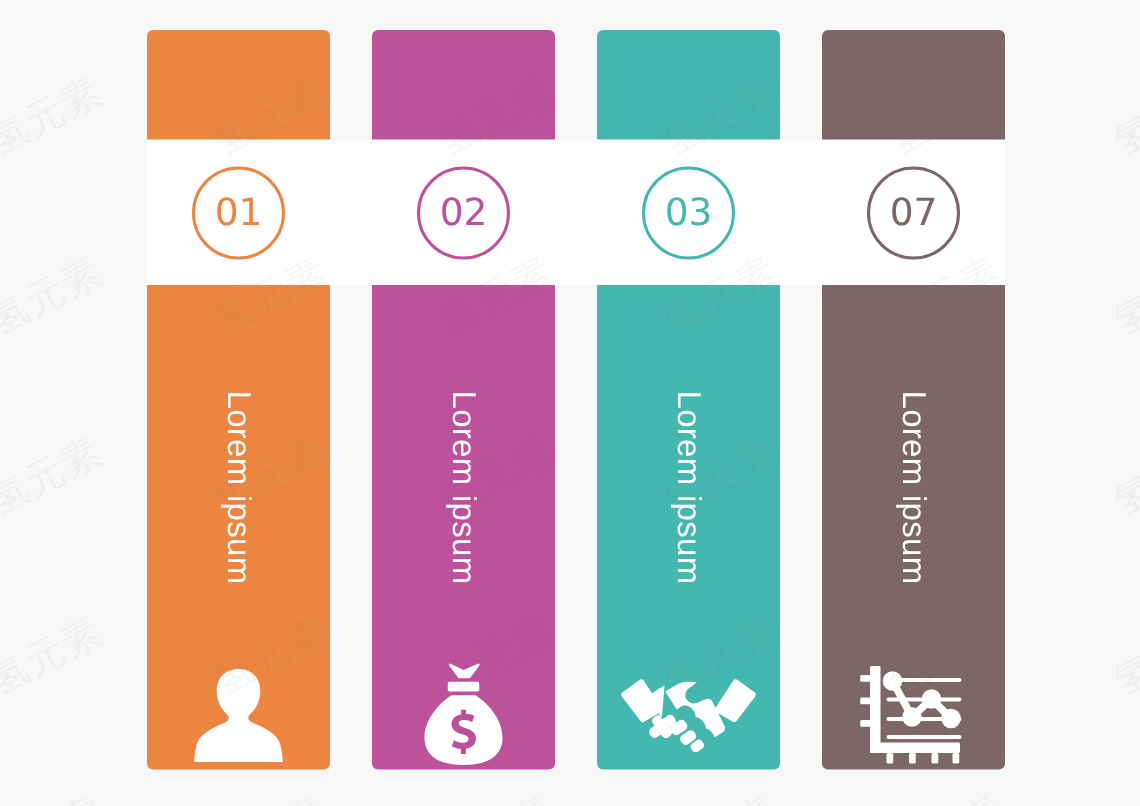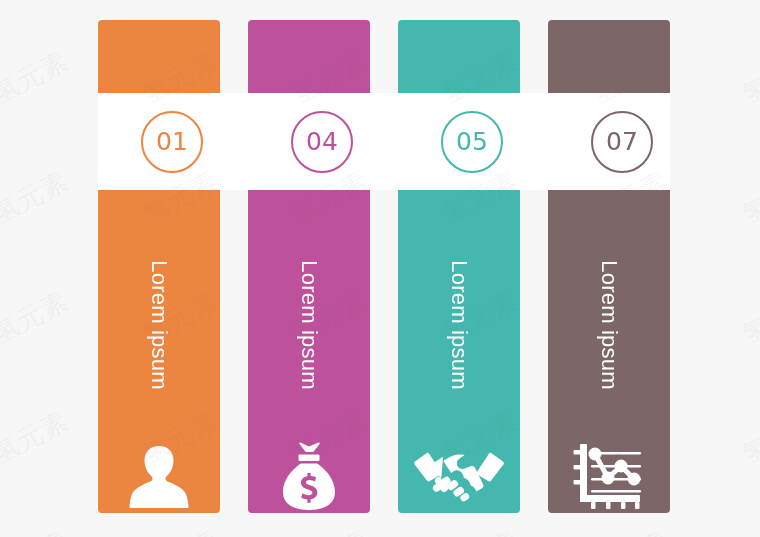--- a/index.html
+++ b/index.html
@@ -66,21 +66,21 @@
     left: 98px;
     top: 93px;
     width: 572px;
     height: 97px;
     background: #ffffff;
     z-index: 20;
   }
 
   .badges {
     position: absolute;
-    left: 111px;
+    left: 98px;
     top: 93px;
     width: 572px;
     height: 97px;
     z-index: 30;
   }
   .badge {
     position: absolute;
     top: 50%;
     width: 62px;
     height: 62px;
@@ -223,24 +223,24 @@
 
   </div>
 
   <div class="band" style="background: rgb(255, 255, 255);"></div>
 
   <div class="badges">
     <div class="badge b0" style="color: rgb(236, 133, 64);">
       <span class="badge-num">01</span>
     </div>
     <div class="badge b1" style="color: rgb(189, 81, 155);">
-      <span class="badge-num">04</span>
+      <span class="badge-num">02</span>
     </div>
     <div class="badge b2" style="color: rgb(68, 184, 174);">
-      <span class="badge-num">05</span>
+      <span class="badge-num">03</span>
     </div>
     <div class="badge b3" style="color: rgb(124, 102, 104);">
       <span class="badge-num">07</span>
     </div>
   </div>
 
   <div class="watermark-layer">
       <div class="wm" style="left: -10px; top: 60px;">氢元素</div>
       <div class="wm" style="left: 140px; top: 60px;">氢元素</div>
       <div class="wm" style="left: 290px; top: 60px;">氢元素</div>

